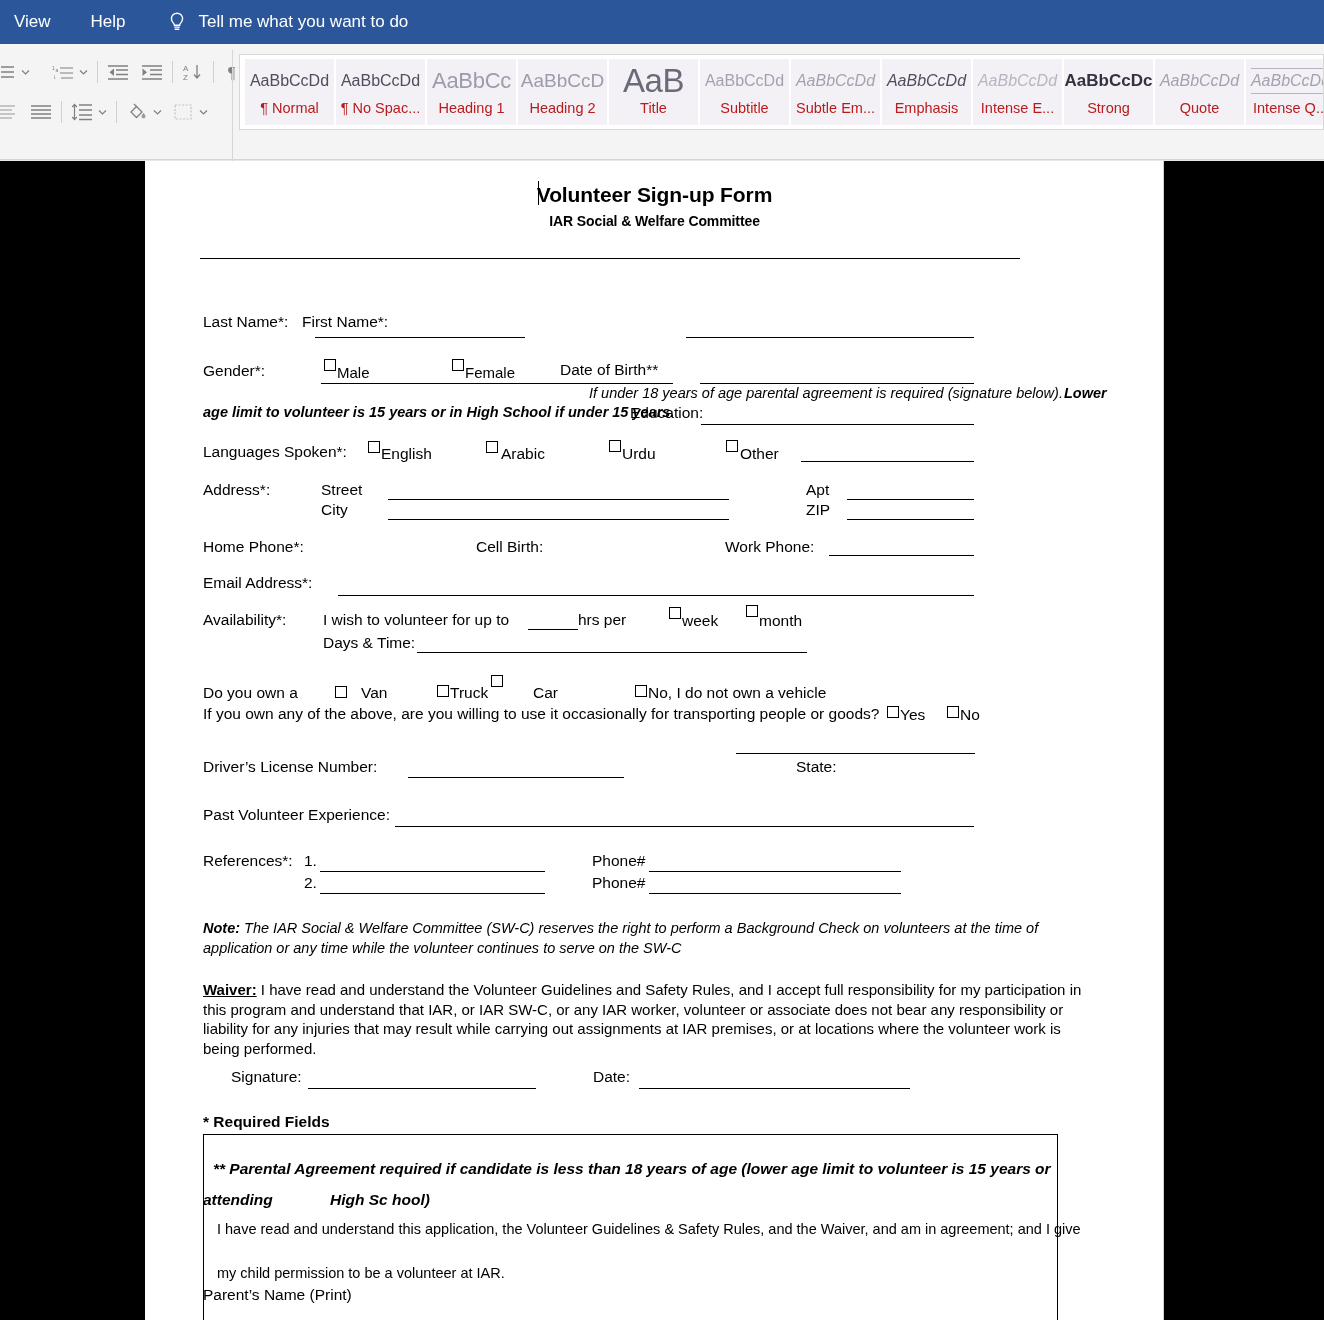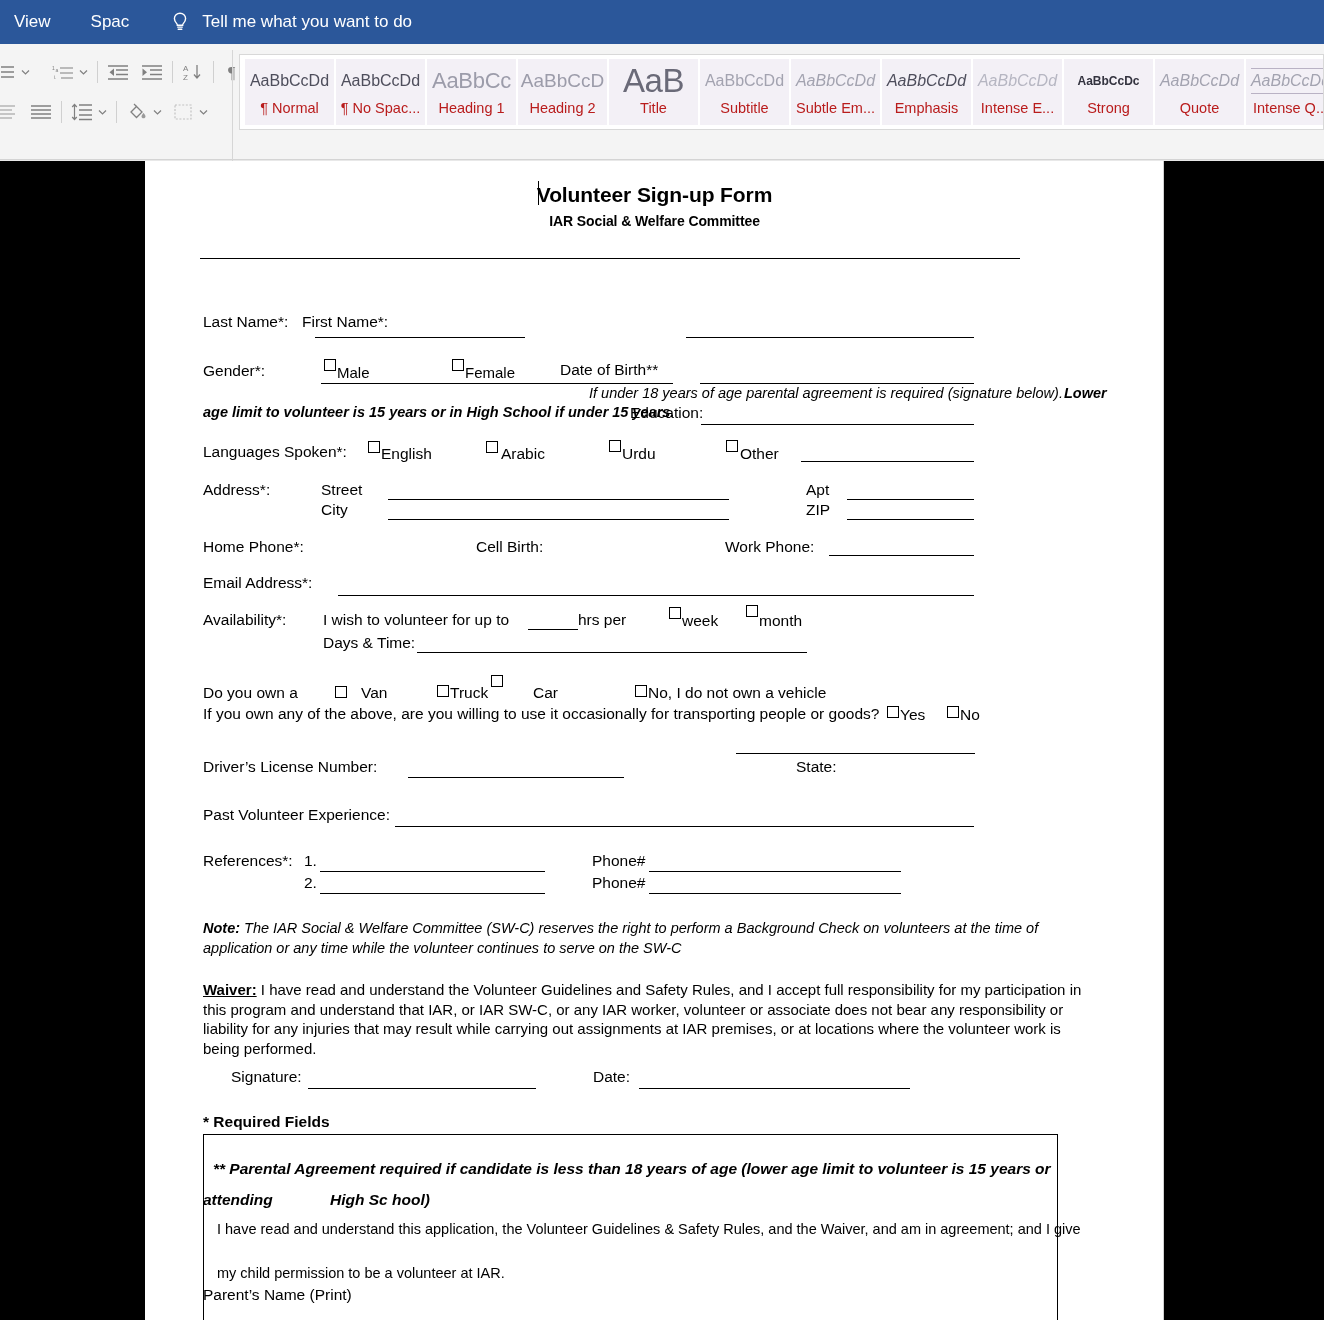--- a/index.html
+++ b/index.html
@@ -100,21 +100,21 @@
     padding-bottom: 7px; white-space: nowrap; overflow: hidden;
   }
   .sp-normal, .sp-nospace { font-size: 16px; color: #4e4e5c; }
   .sp-h1 { font-size: 22px; color: #9c9caa; letter-spacing: -0.3px; }
   .sp-h2 { font-size: 19px; color: #9c9caa; }
   .sp-title { font-size: 33px; color: #6a6a78; letter-spacing: -0.5px; }
   .sp-subtitle { font-size: 16px; color: #a3a3b0; }
   .sp-subtle { font-size: 16px; color: #a3a3b0; font-style: italic; }
   .sp-emphasis { font-size: 16px; color: #4e4e5c; font-style: italic; }
   .sp-intense-e { font-size: 16px; color: #b6b6c2; font-style: italic; }
-  .sp-strong { font-size: 12px; color: #33333f; font-weight: bold; }
+  .sp-strong { font-size: 17px; color: #33333f; font-weight: bold; }
   .sp-quote { font-size: 16px; color: #a3a3b0; font-style: italic; }
   .sp-intense-q { font-size: 16px; color: #a3a3b0; font-style: italic;
                   border-top: 1px solid #b9b2c4; border-bottom: 1px solid #b9b2c4;
                   padding: 3px 0; }
   #styles-label {
     position: absolute; left: 0; top: 134px; width: 1085px;
     text-align: center; font-size: 15px; color: #444; line-height: 1;
   }
 
   
@@ -186,21 +186,21 @@
     width: 855px; height: 190px;
     border: 1.6px solid #000;
     border-bottom: none;
   }
 </style>
 </head>
 <body>
 
 <div id="ribbon-tabbar">
   <div class="tab-item">View</div>
-  <div class="tab-item">Spac</div>
+  <div class="tab-item">Help</div>
   <div id="tellme-wrap">
     <span id="bulb-icon">
       <svg width="22" height="24" viewBox="0 0 22 24">
         <path d="M11 3.2c-3.1 0-5.6 2.4-5.6 5.4 0 2 1 3.4 2 4.5.5.6.9 1.1.9 1.7v.5h5.4v-.5c0-.6.4-1.1.9-1.7 1-1.1 2-2.5 2-4.5 0-3-2.5-5.4-5.6-5.4z" fill="none" stroke="#ffffff" stroke-width="1.4"></path>
         <path d="M8.7 17.1h4.6M9.2 19.2h3.6" stroke="#ffffff" stroke-width="1.4" fill="none" stroke-linecap="round"></path>
       </svg>
     </span>
     <span id="tellme-text">Tell me what you want to do</span>
   </div>
 </div>

